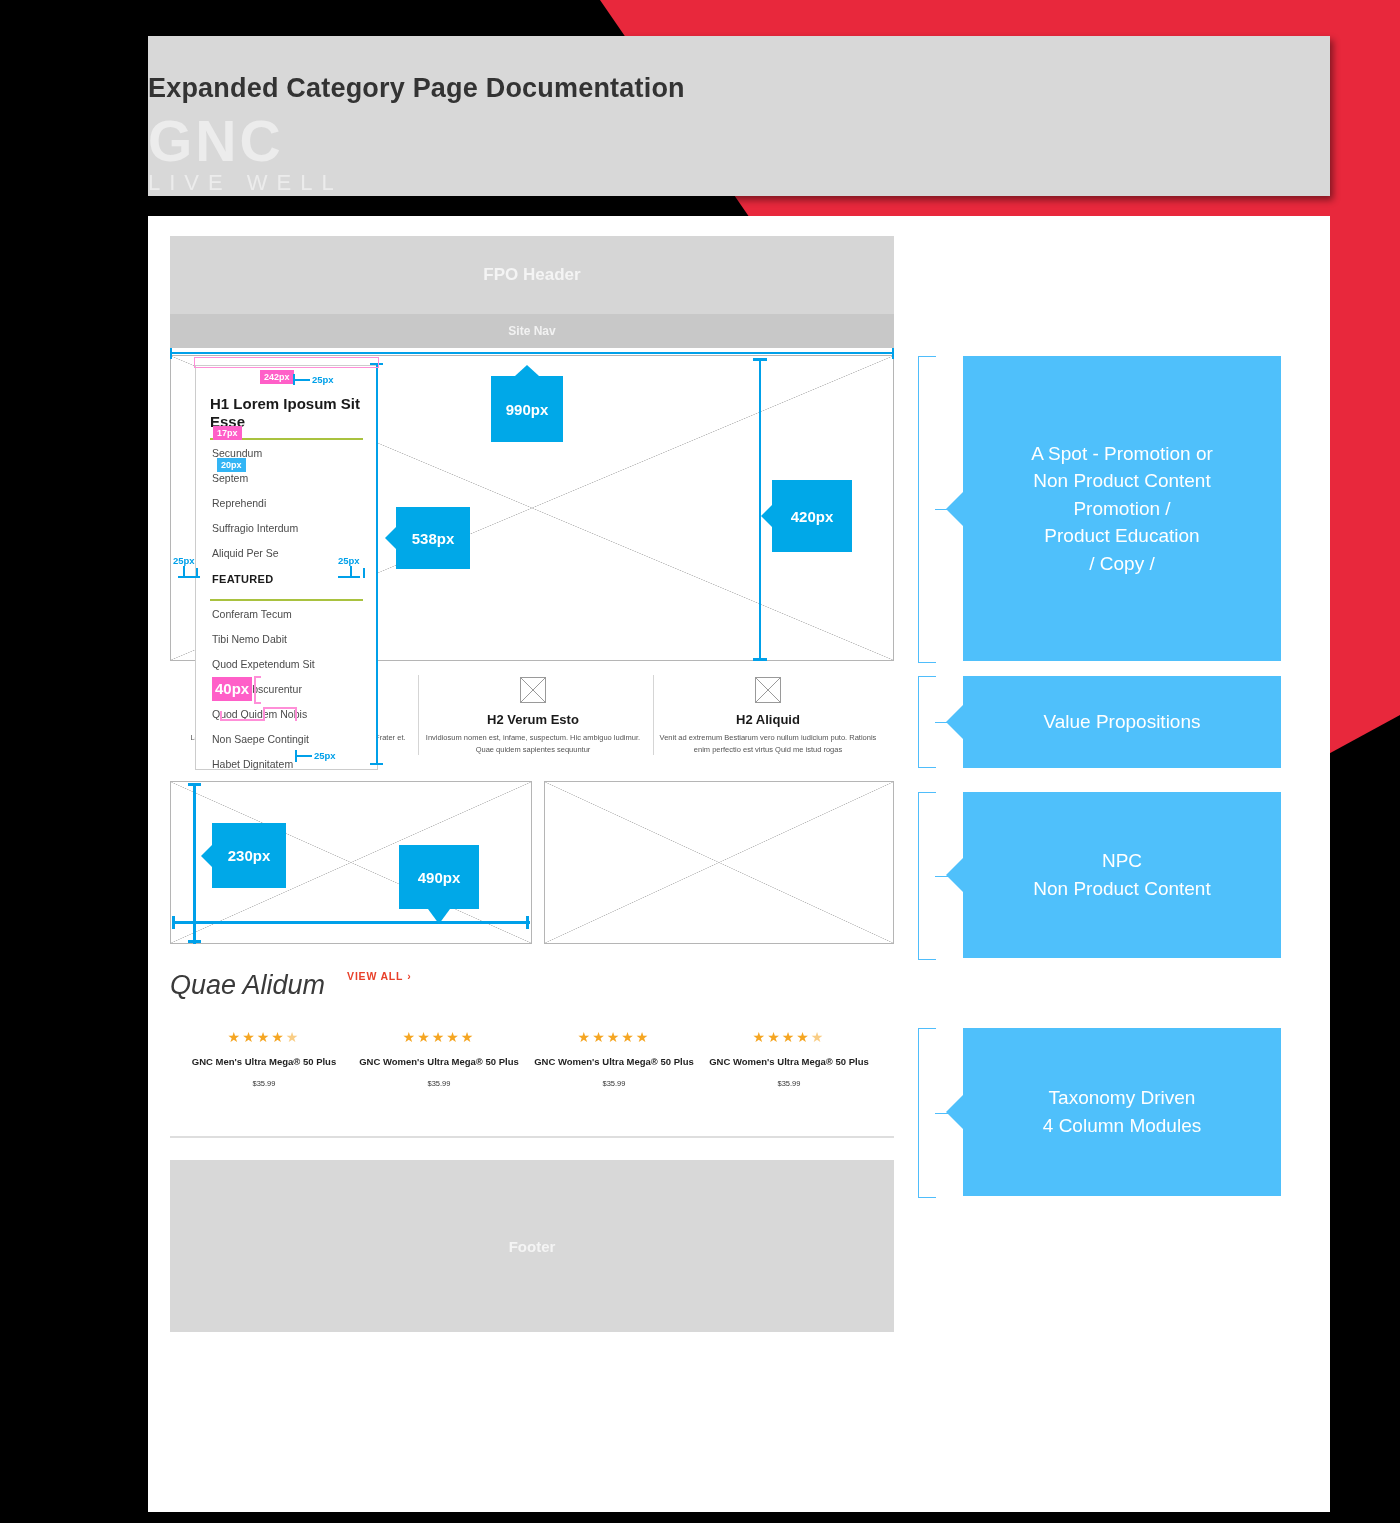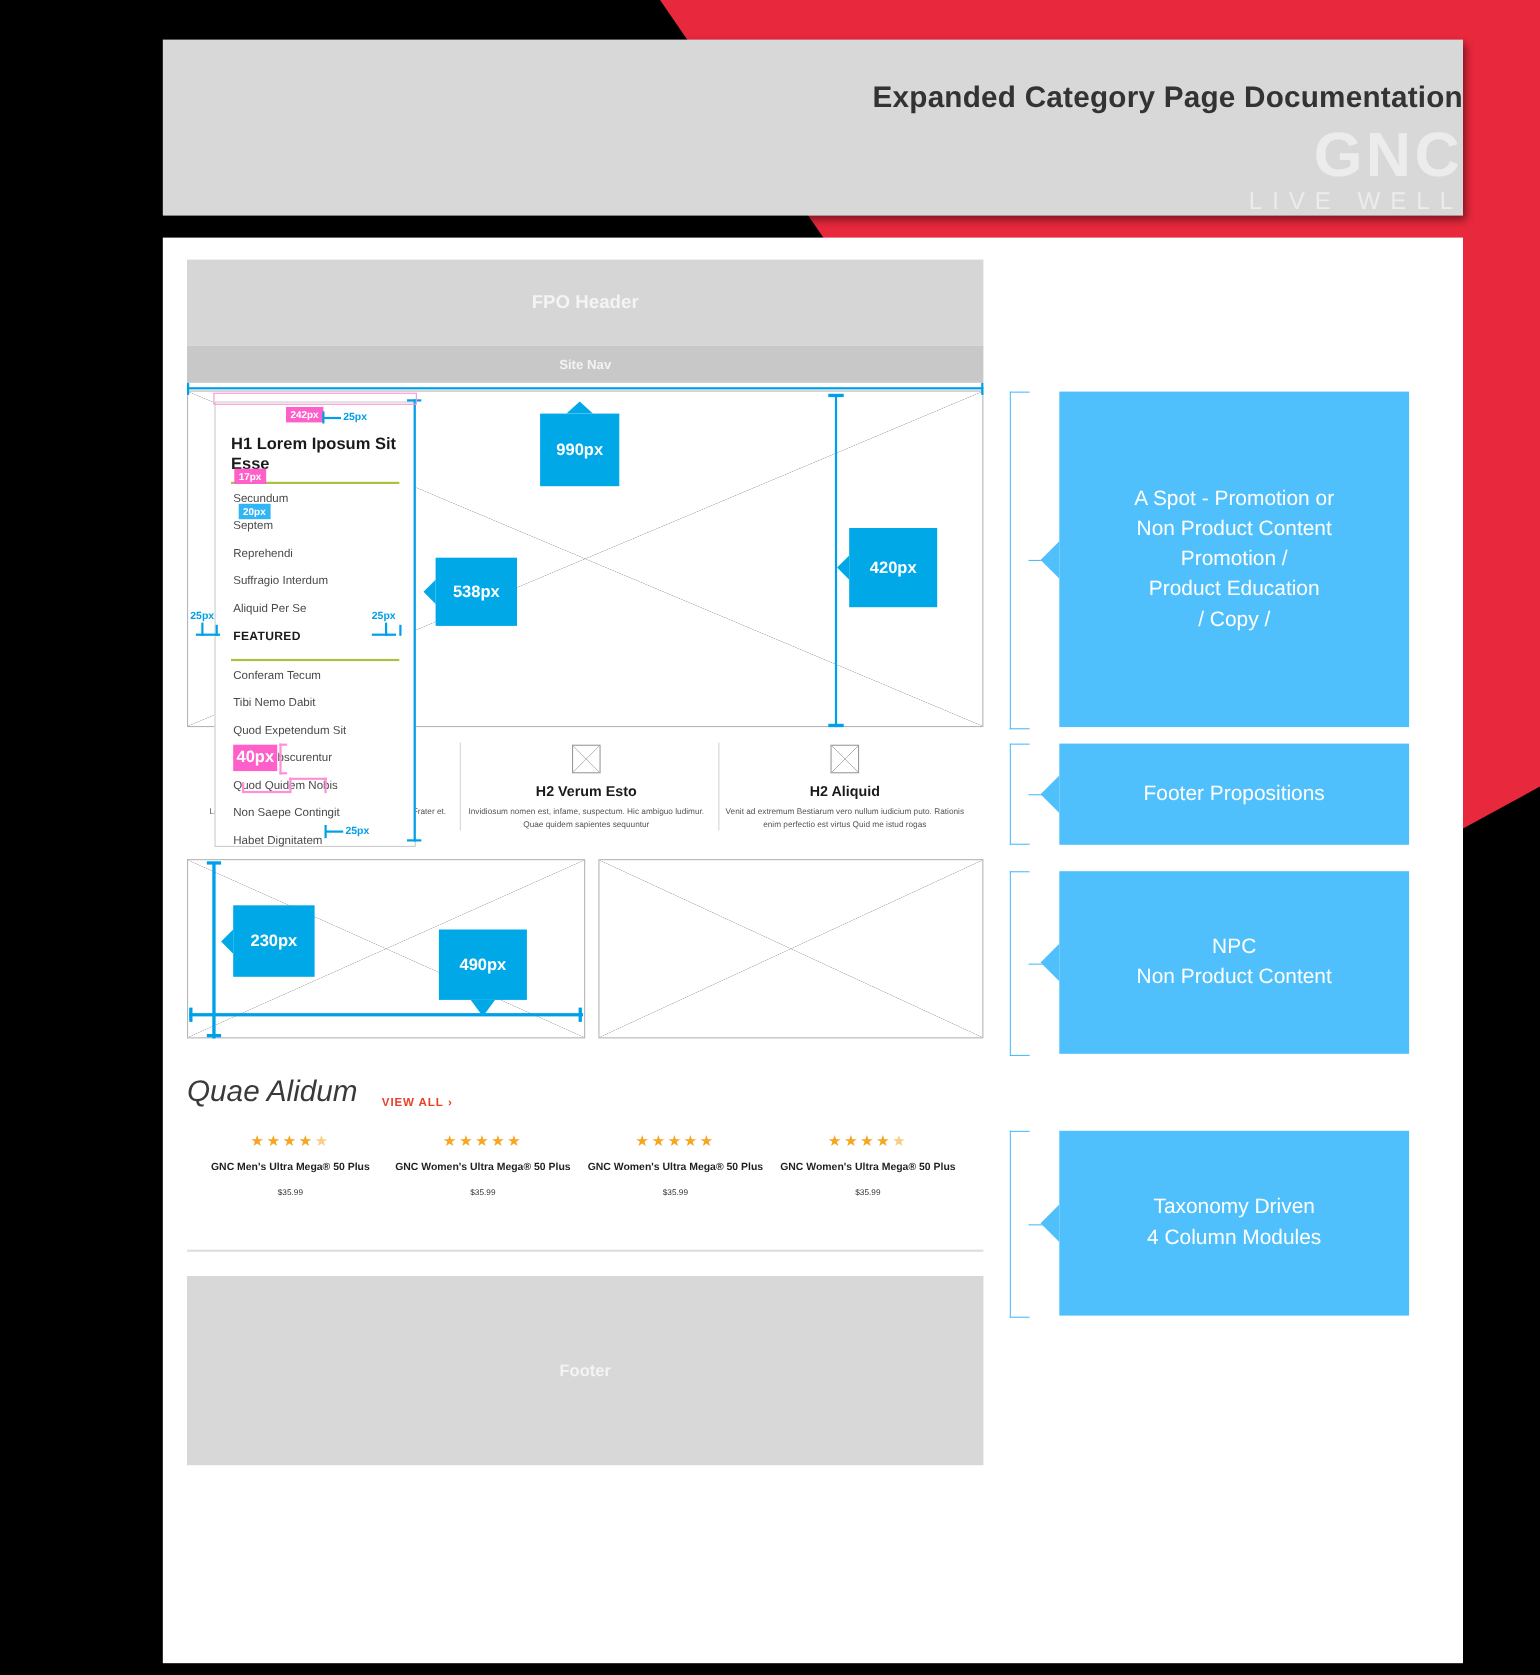--- a/index.html
+++ b/index.html
@@ -22,21 +22,21 @@
   .red-band svg { display: block; }
 
   
   .title-card {
     position: absolute;
     left: 148px; top: 36px;
     width: 1182px; height: 160px;
     background: #d8d8d8;
     box-shadow: 3px 4px 7px rgba(0,0,0,0.45);
     z-index: 3;
-    text-align: right;
+    text-align: left;
   }
   .title-card .doc-title {
     font-size: 27px;
     font-weight: bold;
     color: #333333;
     letter-spacing: 0.2px;
     padding-top: 37px;
     font-family: "Liberation Sans", sans-serif;
   }
   .gnc-logo {
@@ -218,21 +218,21 @@
     font-size: 7.5px; color: #555555; line-height: 1.55; margin-top: 5px;
     font-family: "Liberation Sans", sans-serif;
   }
   .vp-sep { position: absolute; top: 4px; width: 1px; height: 80px; background: #d5d5d5; }
 
   
   .npc-row { position: relative; margin-top: 14px; height: 165px; }
   .npc-box { position: absolute; top: 0; height: 163px; border: 1px solid #b5b5b5; }
 
   
-  .tax-head { position: relative; margin-top: 24px; height: 38px; display: flex; align-items: flex-end; }
+  .tax-head { position: relative; margin-top: 24px; height: 38px; display: flex; align-items: flex-start; }
   .tax-title {
     font-size: 27px; font-style: italic; color: #3a3a3a; font-weight: normal;
     font-family: "Liberation Sans", sans-serif;
   }
   .view-all {
     margin-left: 22px; color: #e8402a; font-size: 10.5px; font-weight: bold;
     letter-spacing: 0.8px; font-family: "Liberation Sans", sans-serif;
   }
   .view-all .chev { margin-left: 4px; font-weight: bold; }
 
@@ -500,21 +500,21 @@
 Product Education
 / Copy /</span>
       </div>
     </div>
 
     <div class="ann-group" style="left:0; top:320px;">
       <div class="bracket" style="height:92px;"></div>
       <div class="bracket-stem" style="top:46px;"></div>
       <div class="ann-box" style="top:0; width:318px; height:92px;">
         <span class="arrow"></span>
-        <span style="white-space:pre-line;">Footer Propositions</span>
+        <span style="white-space:pre-line;">Value Propositions</span>
       </div>
     </div>
 
     <div class="ann-group" style="left:0; top:436px;">
       <div class="bracket" style="height:168px;"></div>
       <div class="bracket-stem" style="top:84px;"></div>
       <div class="ann-box" style="top:0; width:318px; height:166px;">
         <span class="arrow"></span>
         <span style="white-space:pre-line;">NPC
 Non Product Content</span>

